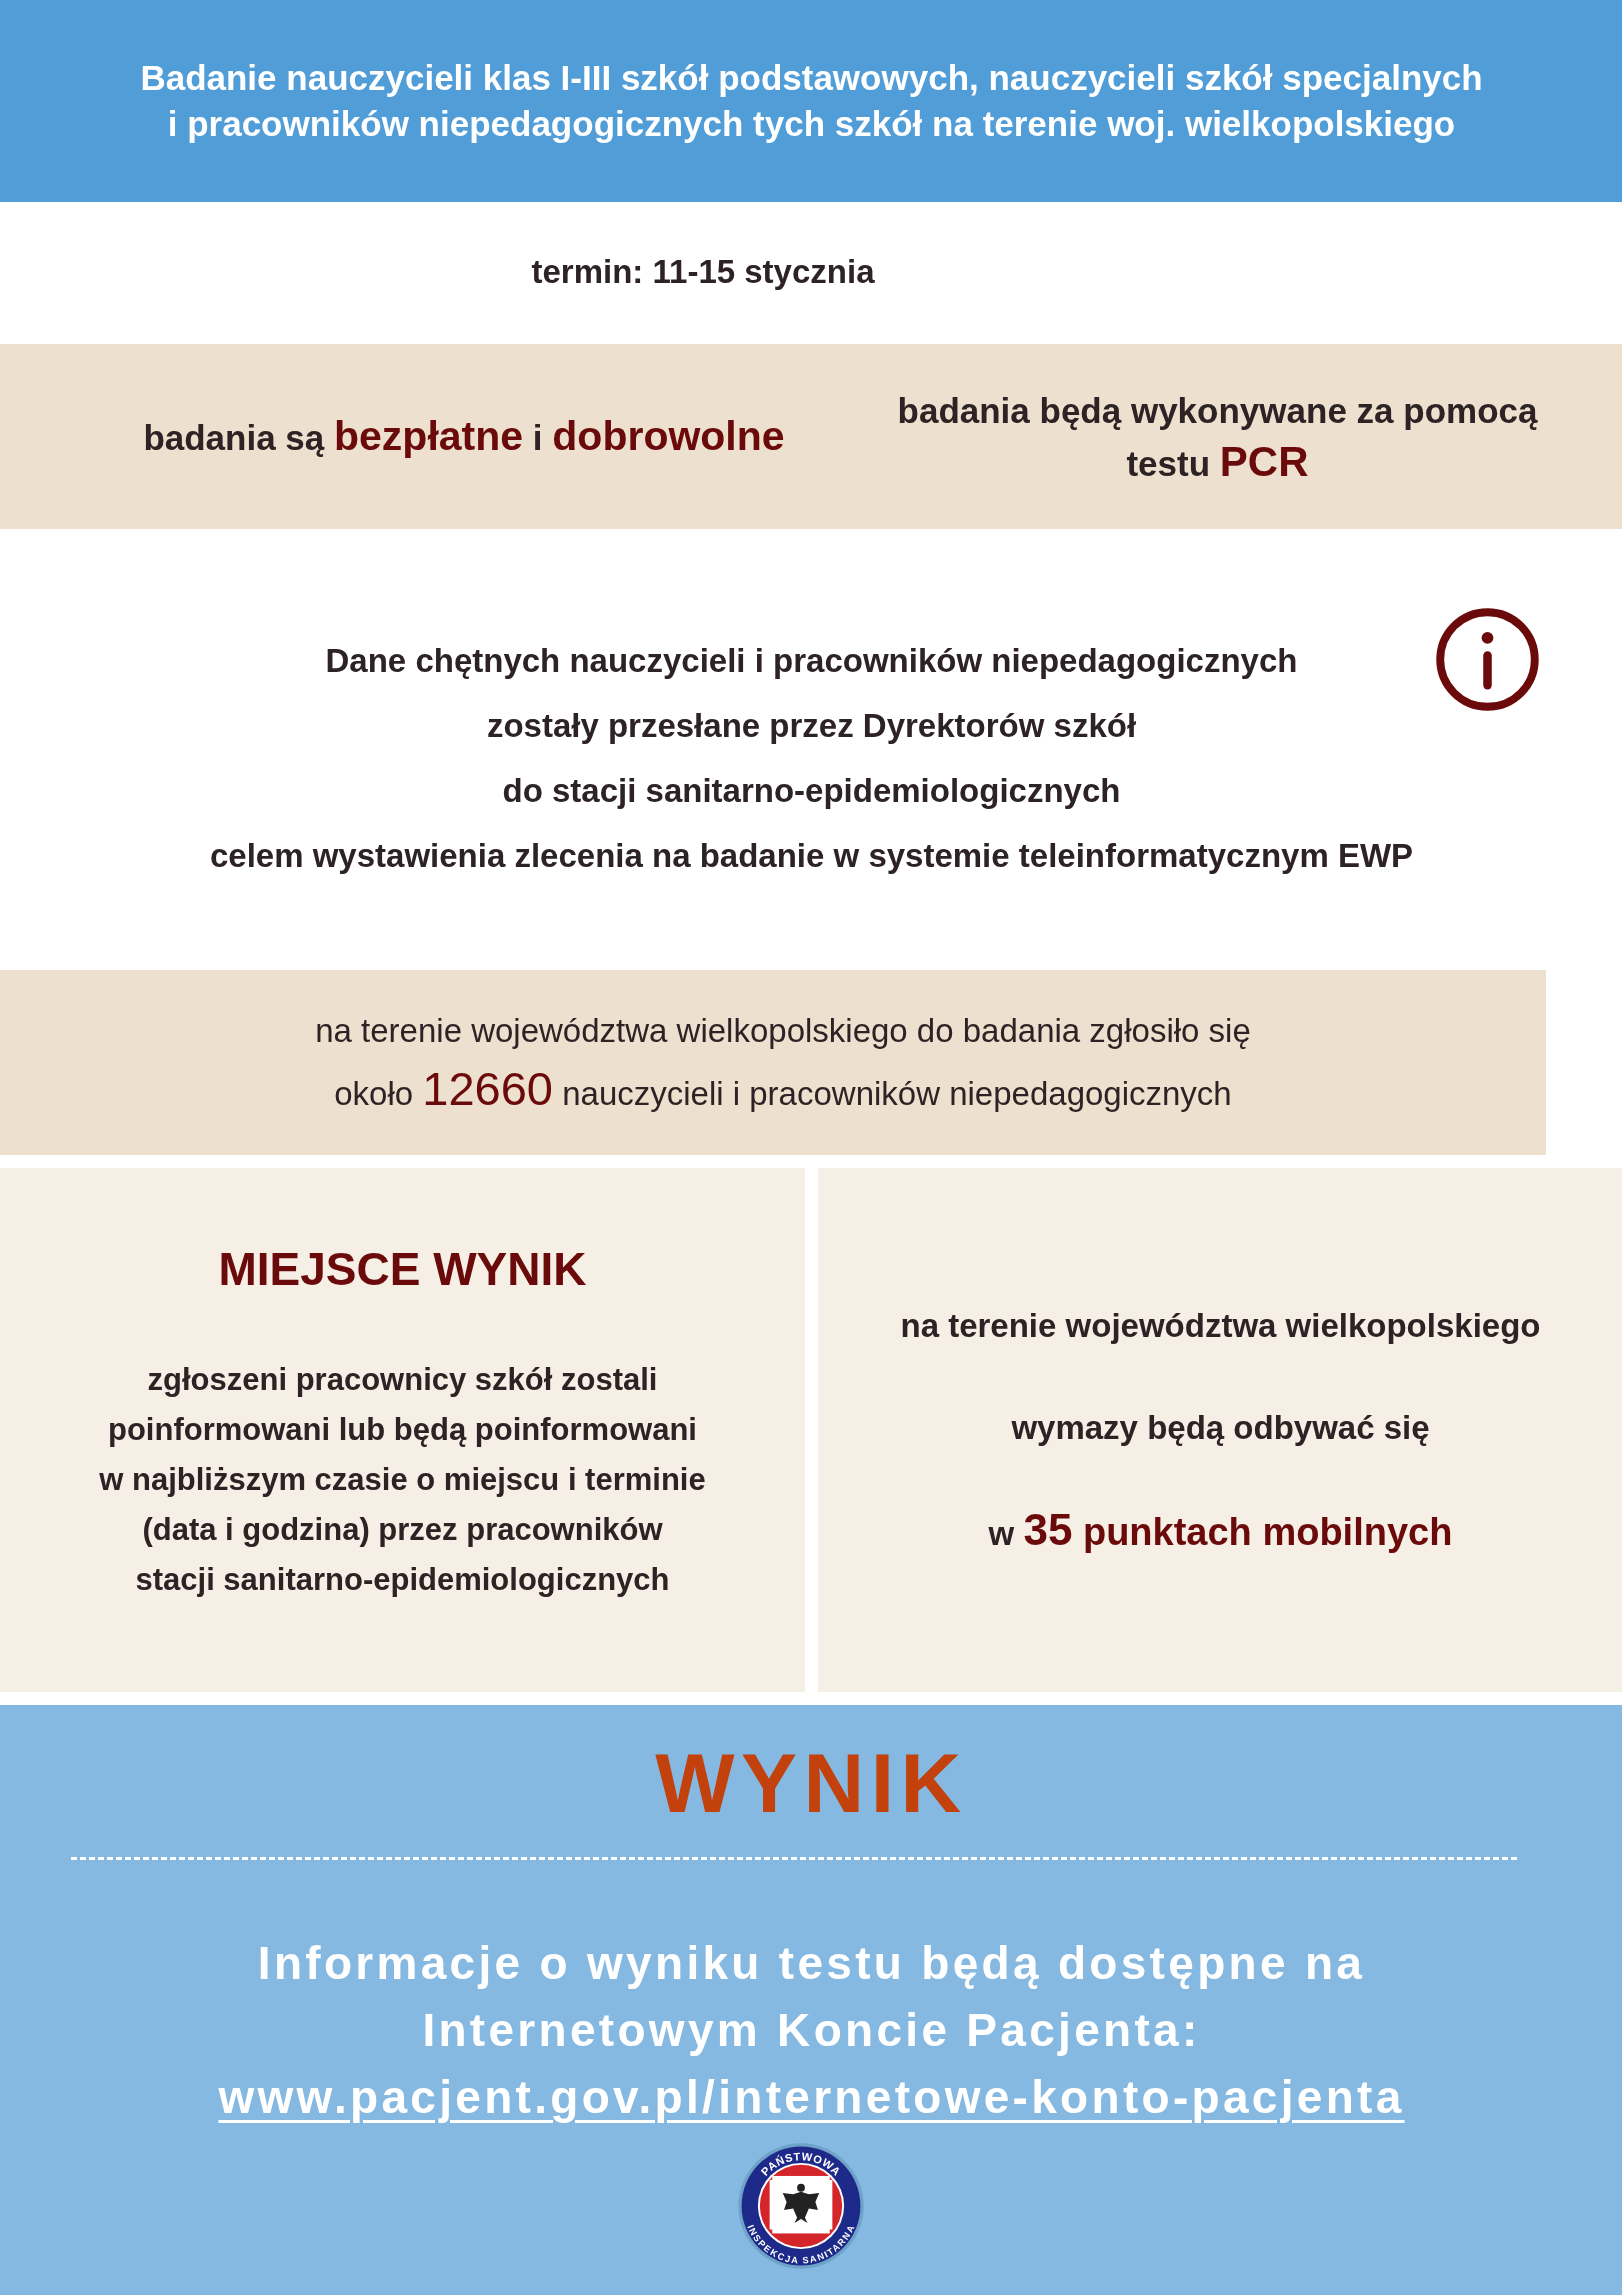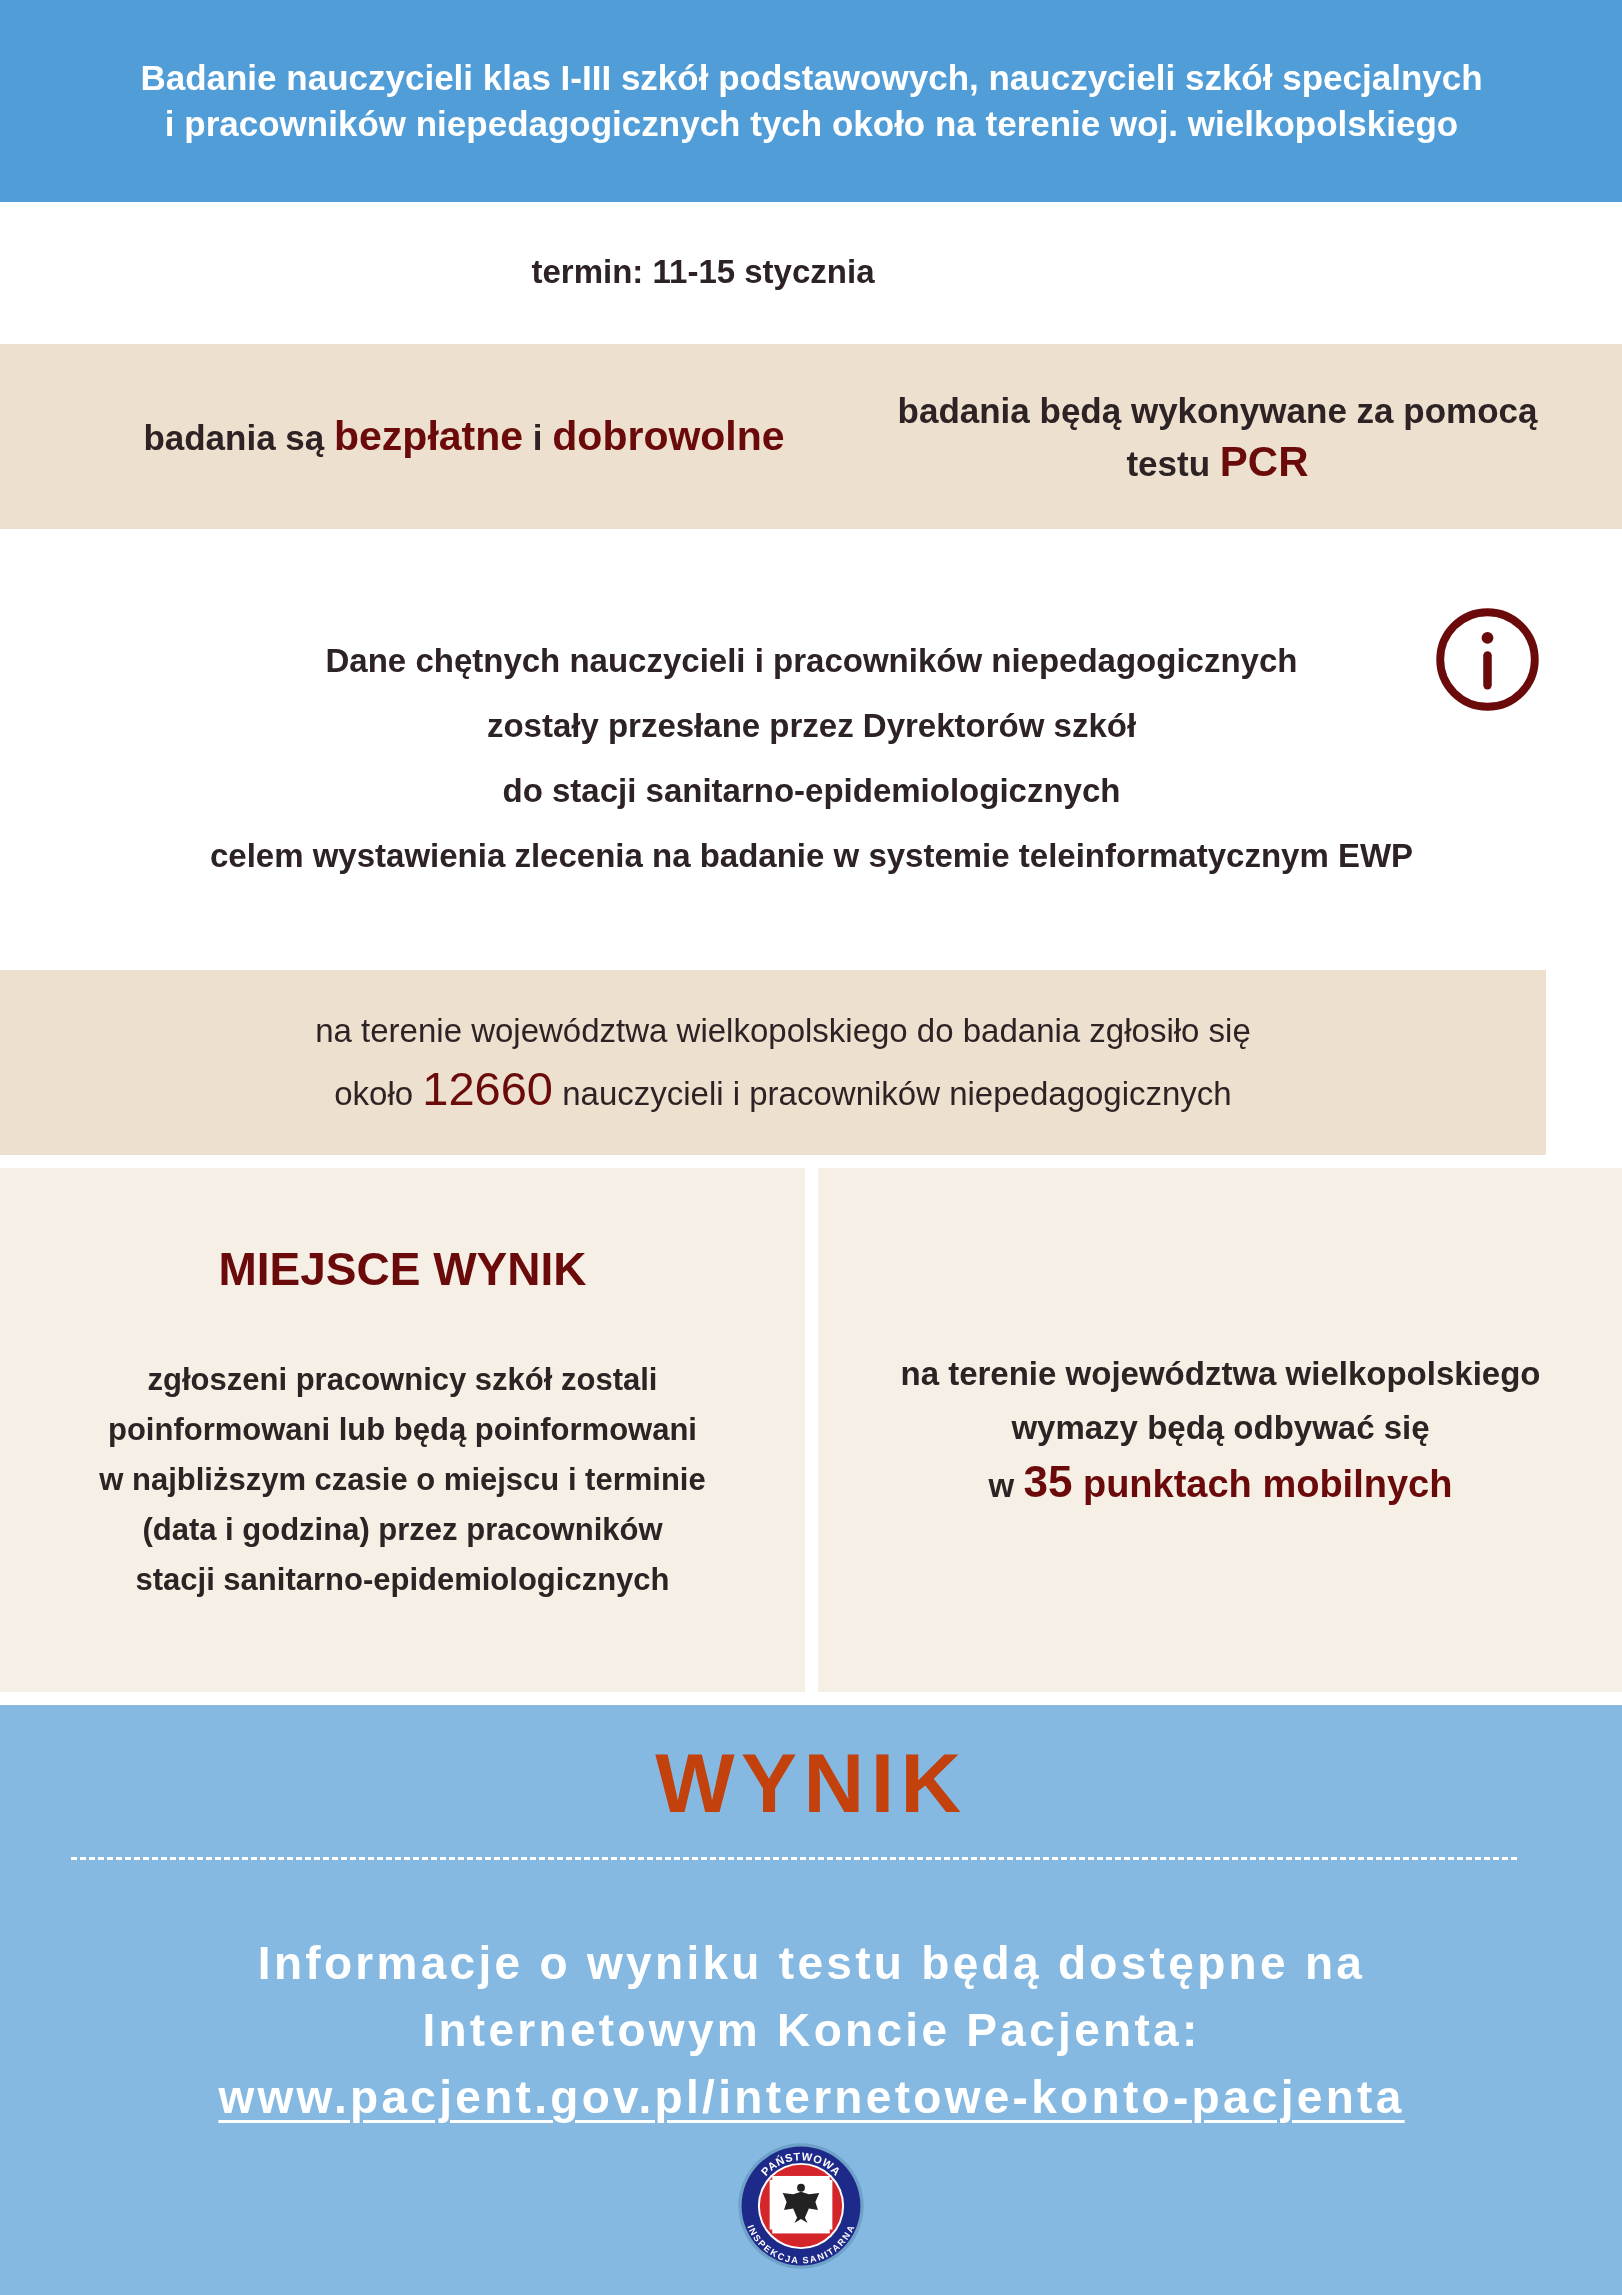--- a/index.html
+++ b/index.html
@@ -14,21 +14,21 @@
 
   
   #header {
     left: 0; top: 0; width: 1623px; height: 202px; background: #519dd8;
     display: flex; flex-direction: column; justify-content: center; align-items: center;
     color: #ffffff; font-weight: bold; font-size: 35px; line-height: 46px; text-align: center;
   }
   #termin { left: 0; top: 249px; width: 1406px; font-size: 33px; font-weight: bold; text-align: center; line-height: 46px; }
 
   .box-beige { background: #ede0cf; }
-  .box-light { background: #f6efe5; }
+  .box-light { background: #f6efe5; gap: 48px; }
   .box-flex { display: flex; flex-direction: column; justify-content: center; align-items: center; text-align: center; }
 
   #box-free { left: 0; top: 344px; width: 928px; height: 185px; font-size: 35px; font-weight: bold; }
   #box-free .big { font-size: 41px; }
   #box-pcr { left: 812px; top: 344px; width: 811px; height: 185px; font-size: 35px; font-weight: bold; line-height: 51px; }
   #box-pcr .big { font-size: 42px; }
 
   #info-icon { left: 1433px; top: 605px; width: 109px; height: 109px; }
 
   #paragraph { left: 0; top: 628px; width: 1623px; font-size: 33px; font-weight: bold; line-height: 65px; text-align: center; }
@@ -50,21 +50,21 @@
   #result-info { left: 0; top: 1930px; width: 1623px; text-align: center; color: #ffffff; font-weight: bold; font-size: 46px; letter-spacing: 3.3px; line-height: 67px; }
   #result-link { color: #ffffff; text-decoration: underline; text-decoration-thickness: 3.3px; text-underline-offset: 6.5px; }
 
   #logo { left: 737px; top: 2142px; width: 128px; height: 128px; }
 </style>
 </head>
 <body>
 
 <div id="header" class="abs">
   <div>Badanie nauczycieli klas I-III szkół podstawowych, nauczycieli szkół specjalnych</div>
-  <div>i pracowników niepedagogicznych tych około na terenie woj. wielkopolskiego</div>
+  <div>i pracowników niepedagogicznych tych szkół na terenie woj. wielkopolskiego</div>
 </div>
 
 <div id="termin" class="abs">termin: 11-15 stycznia</div>
 
 <div id="box-free" class="abs box-beige box-flex">
   <div>
     <span>badania są </span><span class="accent big">bezpłatne</span><span> i </span><span class="accent big">dobrowolne</span>
   </div>
 </div>
 

